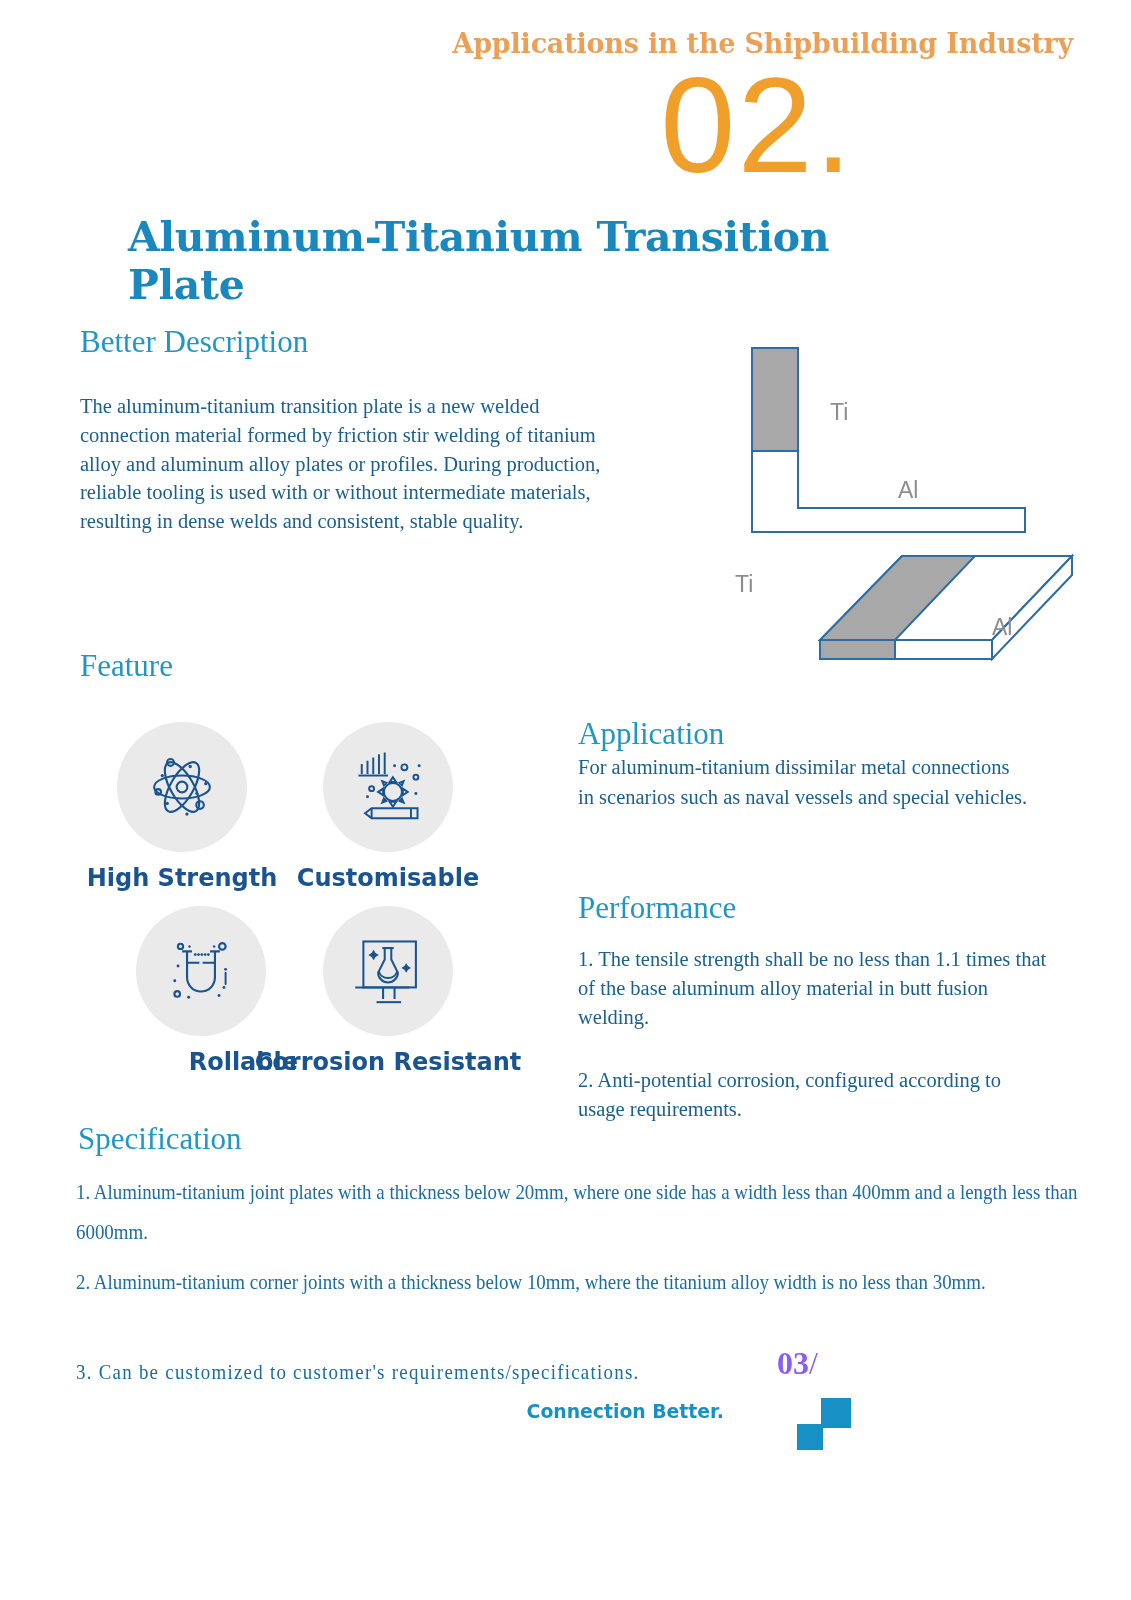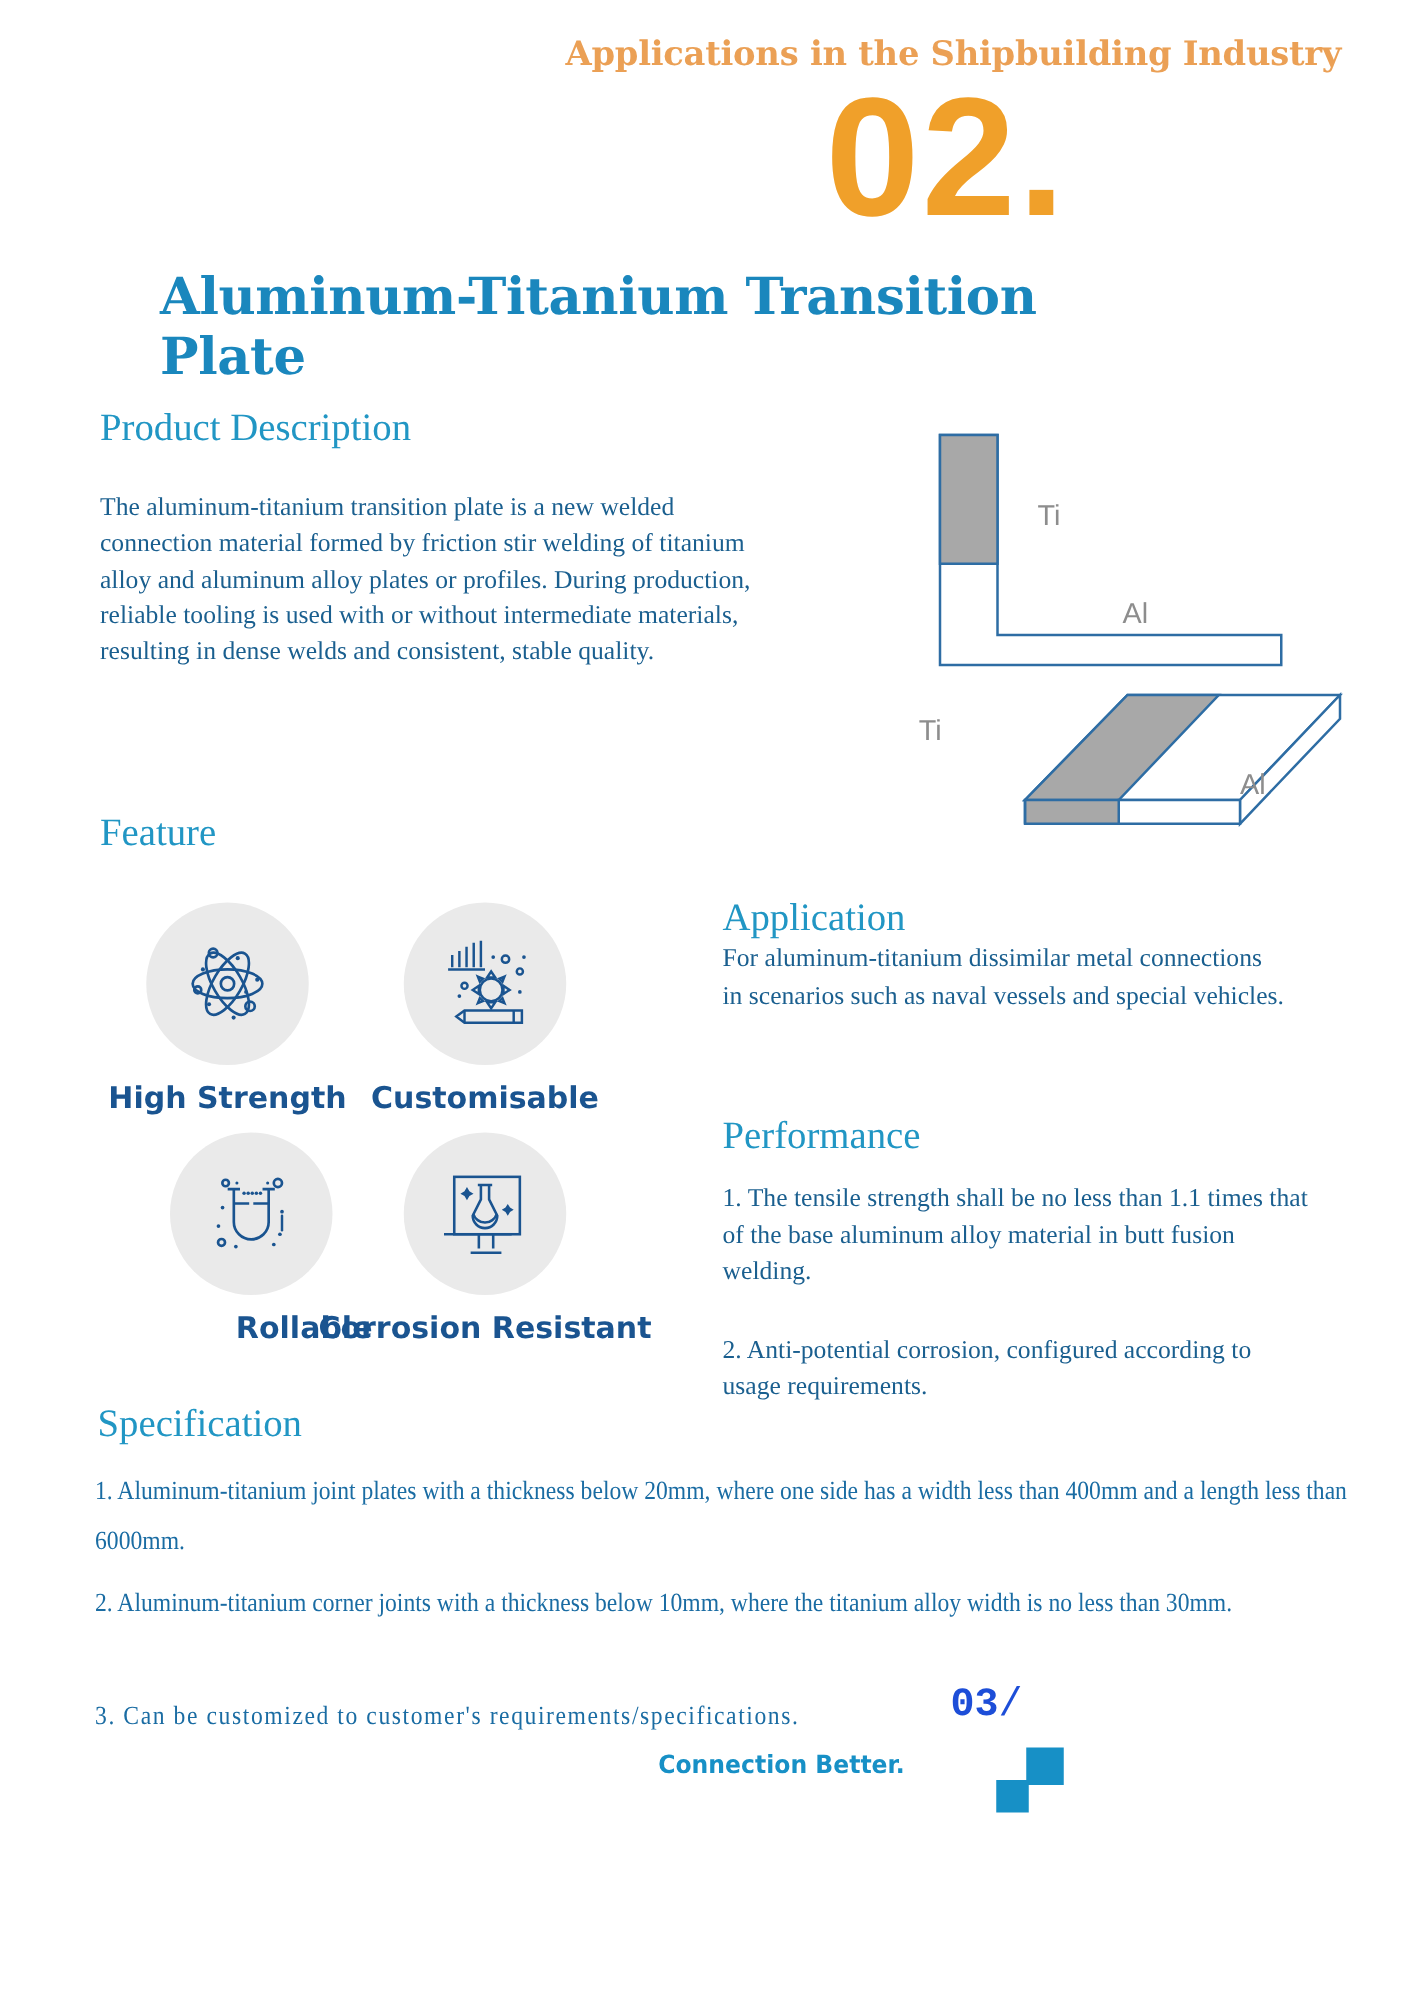--- a/index.html
+++ b/index.html
@@ -17,21 +17,20 @@
     font-family:"DejaVu Serif", serif;
     font-weight:bold;font-size:27px;letter-spacing:-0.2px;
     color:#eba055;
   }
   .hdr-num{
     position:absolute;right:52px;top:58px;
     font-family:"Liberation Sans", sans-serif;
     font-size:135px;line-height:1;
     color:#f0a02a;
     letter-spacing:2px;
-    font-weight:bold;
     -webkit-text-stroke:0px;
   }
 
   
   .main-title{
     position:absolute;left:80px;top:213px;
     font-family:"DejaVu Serif", serif;
     font-weight:bold;font-size:41px;
     color:#1a87bd;letter-spacing:-0.3px;margin-left:48px;
   }
@@ -93,22 +92,22 @@
   #f3{left:136px;top:906px;width:130px;text-align:right;}
   #f4{left:323px;top:906px;width:130px;}
   #f1 .lbl{margin-left:-32px;width:194px;}
   #f2 .lbl{margin-left:-32px;width:194px;}
   #f3 .lbl{margin-left:-32px;width:194px;}
   #f4 .lbl{margin-left:-78px;width:286px;}
 
   
   .pagenum{
     position:absolute;right:88px;top:1345px;
-    font-family:Liberation Mono, monospace;
-    font-weight:bold;font-size:32px;color:#1d4ed8;
+    font-family:Liberation Serif, serif;
+    font-weight:bold;font-size:32px;color:#8b5cf6;
   }
   .pagenum .slash{font-weight:normal;}
   .tagline{
     position:absolute;right:182px;top:1399px;
     font-family:"DejaVu Sans", sans-serif;
     font-weight:bold;font-size:20px;color:#1790c6;
     transform:scaleX(0.94);transform-origin:right top;
     white-space:nowrap;
   }
   .logomark{position:absolute;right:55px;top:1398px;width:60px;height:52px;}
@@ -118,21 +117,21 @@
 </head>
 <body>
 
 <div class="page">
 
   <div class="hdr-title">Applications in the Shipbuilding Industry</div>
   <div class="hdr-num">02.</div>
 
   <div class="main-title">Aluminum-Titanium Transition Plate</div>
 
-  <div class="sec-h" id="h-product">Product  Description</div>
+  <div class="sec-h" id="h-product">Better  Description</div>
   <div class="body-p" id="p-desc">The aluminum-titanium transition plate is a new welded connection material formed by friction stir welding of titanium alloy and aluminum alloy plates or profiles. During production, reliable tooling is used with or without intermediate materials, resulting in dense welds and consistent, stable quality.</div>
 
   <div class="diagram">
     <svg width="400" height="350" viewBox="0 0 400 350" xmlns="http://www.w3.org/2000/svg">
 
       <g>
 
         <path d="M72,28 L118,28 L118,188 L345,188 L345,212 L72,212 Z" fill="#ffffff" stroke="#2e6da4" stroke-width="2"></path>
 
         <rect x="72" y="28" width="46" height="103" fill="#a8a8a8" stroke="#2e6da4" stroke-width="2"></rect>

